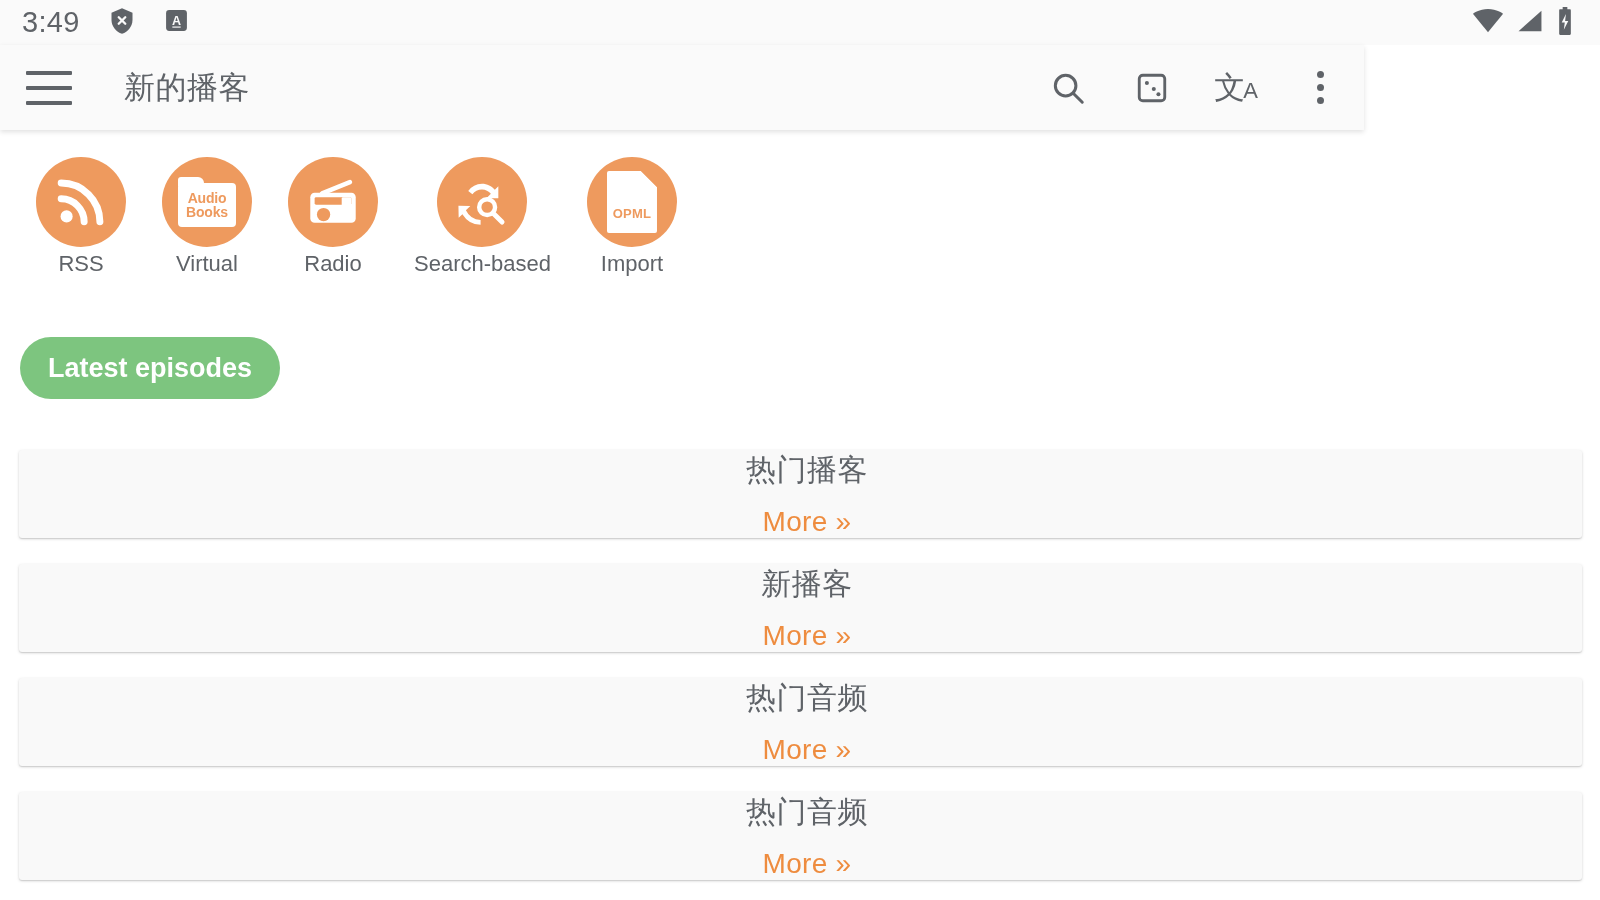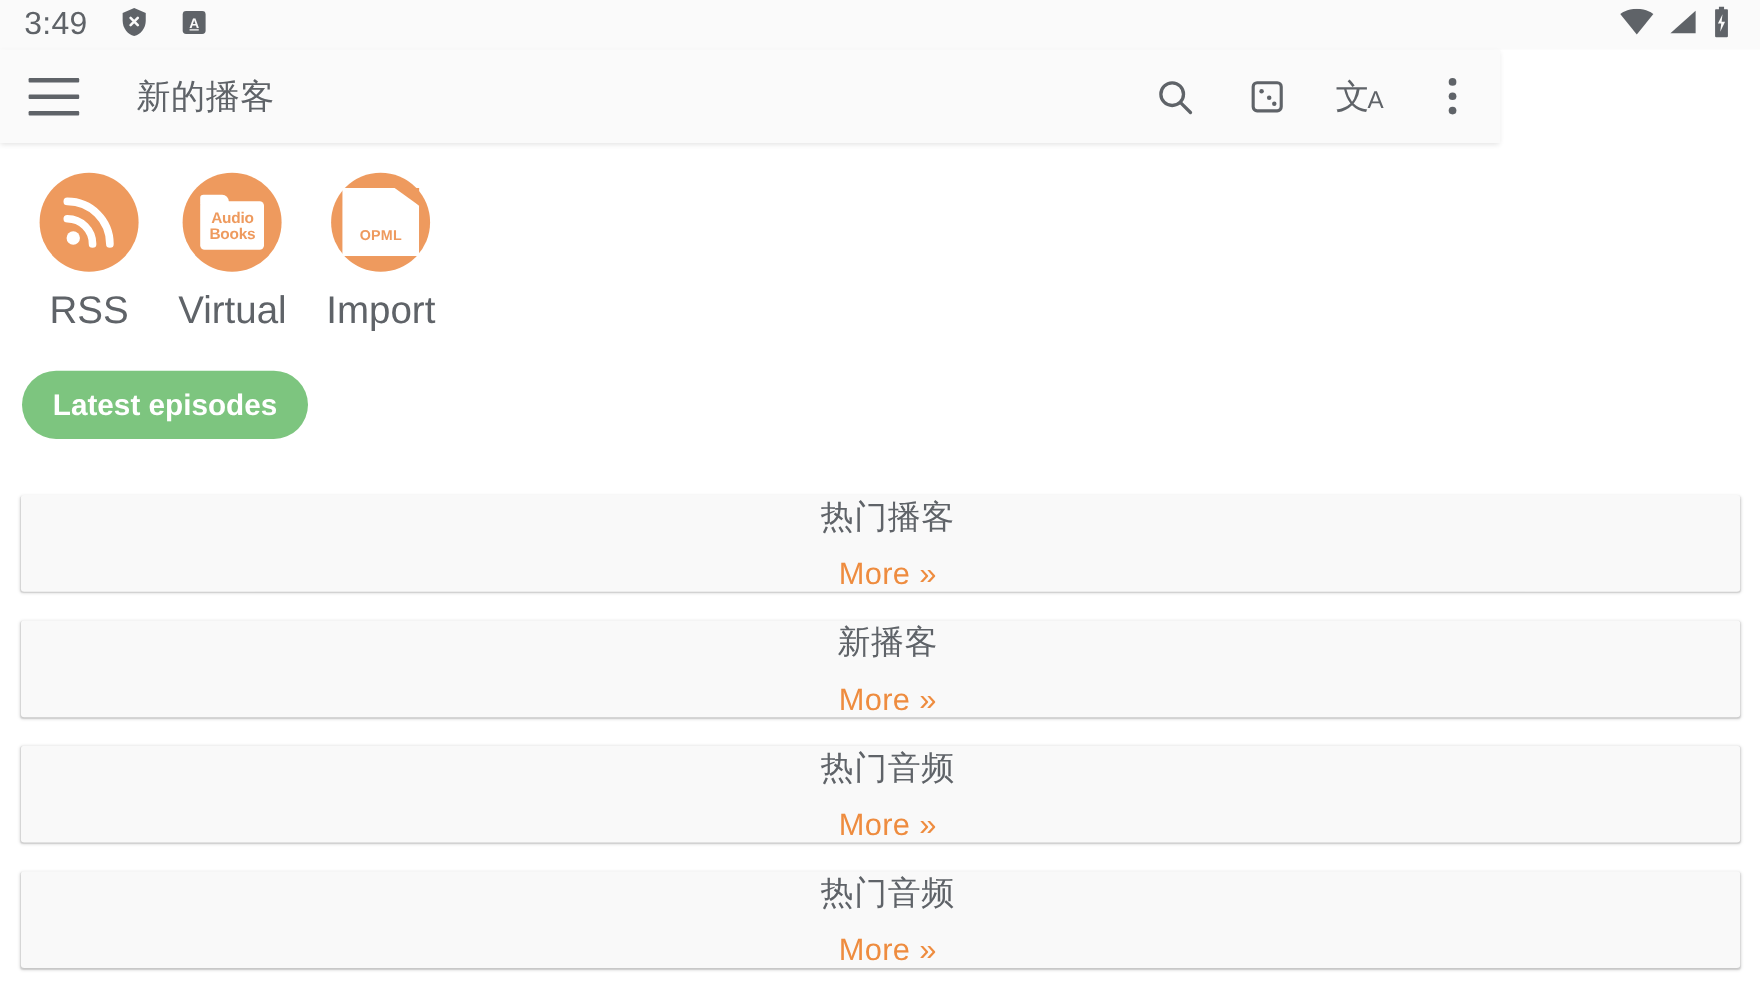--- a/index.html
+++ b/index.html
@@ -113,22 +113,22 @@
   }
   .cat-circle {
     width: 90px; height: 90px;
     border-radius: 50%;
     background: #ee9a5e;
     display: flex; align-items: center; justify-content: center;
     position: relative;
     flex: none;
   }
   .cat-label {
-    margin-top: 16px;
-    font-size: 35px;
+    margin-top: 4px;
+    font-size: 22px;
     color: #5f6368;
     white-space: nowrap;
   }
 
   
   .folder-shape {
     width: 58px; height: 50px;
     position: relative;
   }
   .folder-tab {
@@ -146,21 +146,21 @@
     line-height: 1.02;
   }
   .folder-body span {
     color: #ee9a5e;
     font-size: 14px;
     font-weight: bold;
     letter-spacing: -.2px;
   }
 
   
-  .doc-shape { width: 50px; height: 62px; position: relative; padding-left: 20px; }
+  .doc-shape { width: 50px; height: 62px; position: relative; }
   .doc-body {
     position:absolute; inset:0;
     background:#fff;
     border-radius: 2px;
     clip-path: polygon(0 0, 68% 0, 100% 26%, 100% 100%, 0 100%);
     display:flex; align-items:flex-end; justify-content:center;
   }
   .doc-body span {
     color:#ee9a5e; font-size:13px; font-weight:bold; margin-bottom:12px; letter-spacing:.2px;
   }
@@ -327,21 +327,44 @@
         <div class="folder-tab"></div>
         <div class="folder-body">
           <span>Audio</span>
           <span>Books</span>
         </div>
       </div>
     </div>
     <div class="cat-label">Virtual</div>
   </div>
 
-
+  <div class="cat-item">
+    <div class="cat-circle">
+      <svg width="58" height="58" viewBox="0 0 24 24">
+        <path stroke="#fff" stroke-width="1.9" stroke-linecap="round" d="M7.5 8.4 19 3.8"></path>
+        <rect x="2.6" y="8.2" width="18.8" height="12.4" rx="1.8" fill="#fff"></rect>
+        <rect x="4.4" y="10" width="15.2" height="3.1" rx=".6" fill="#ee9a5e"></rect>
+        <rect x="15.6" y="10" width="4" height="4.6" rx=".6" fill="#fff"></rect>
+        <circle cx="8.1" cy="17.2" r="2.75" fill="#ee9a5e"></circle>
+      </svg>
+    </div>
+    <div class="cat-label">Radio</div>
+  </div>
+
+  <div class="cat-item">
+    <div class="cat-circle">
+      <svg width="56" height="56" viewBox="0 0 24 24">
+        <path fill="#fff" d="M12 4.2c2.2 0 4.2 1 5.5 2.6l1.5-1.5v5.1h-5.1l1.9-1.9A5.1 5.1 0 0 0 12 6.6c-1.7 0-3.2.8-4.1 2.1l-1.8-1.4A7.4 7.4 0 0 1 12 4.2z"></path>
+        <path fill="#fff" d="M11.4 19.7a7.4 7.4 0 0 1-6.3-4.2l1.9-1.8-5.1-.1.1 5.1 1.6-1.5a9.6 9.6 0 0 0 7.8 4.6v-2.1z"></path>
+        <circle cx="14.2" cy="14.2" r="3.4" fill="none" stroke="#fff" stroke-width="1.9"></circle>
+        <path stroke="#fff" stroke-width="2.1" stroke-linecap="round" d="M16.8 16.8 20.6 20.6"></path>
+      </svg>
+    </div>
+    <div class="cat-label">Search-based</div>
+  </div>
 
 
   <div class="cat-item">
     <div class="cat-circle">
       <div class="doc-shape">
         <div class="doc-body">
             <span>OPML</span>
           </div>
         <div class="doc-fold"></div>
       </div>

